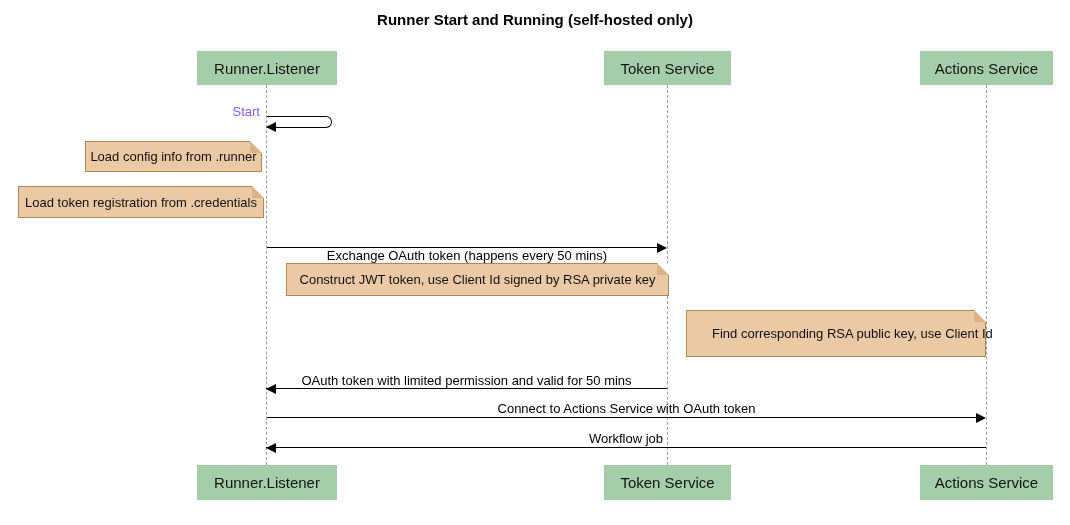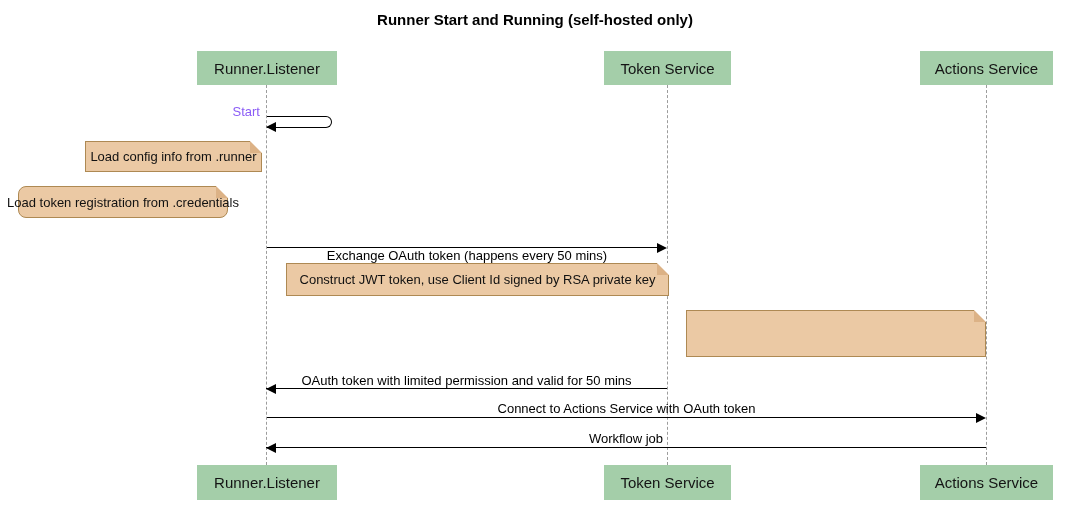--- a/index.html
+++ b/index.html
@@ -131,29 +131,30 @@
 
   <div class="participant p-top" style="left:197px; width:140px;">Runner.Listener</div>
   <div class="participant p-top" style="left:604px; width:127px;">Token Service</div>
   <div class="participant p-top" style="left:920px; width:133px;">Actions Service</div>
 
   <div class="start-label">Start</div>
   <div class="self-loop"></div>
   <div class="arrow-left" style="left:266px; top:122px;"></div>
 
   <div class="note" style="left:77px; top:141px; width:177px; height:31px;">Load config info from .runner</div>
-  <div class="note" style="left:10px; top:186px; width:210px; height:32px;border-radius:8px;">Load token registration from .credentials</div>
+  <div class="note" style="left:10px; top:186px; width:246px; height:32px;">Load token registration from .credentials</div>
 
   <div class="msg-label" style="left:267px; top:233px; width:400px;margin-top:16px;">Exchange OAuth token (happens every 50 mins)</div>
   <div class="msg-line" style="left:267px; top:247px; width:393px;"></div>
   <div class="arrow-right" style="left:657px; top:243px;"></div>
 
   <div class="note" style="left:278px; top:263px; width:383px; height:33px;">Construct JWT token, use Client Id signed by RSA private key</div>
 
   <div class="note multiline" style="left:678px; top:310px; width:300px; height:47px;">
+    <div>Find corresponding RSA public key, use Client Id</div>
   </div>
 
   <div class="msg-label" style="left:266px; top:374px; width:401px;">OAuth token with limited permission and valid for 50 mins</div>
   <div class="msg-line" style="left:266px; top:388px; width:401px;"></div>
   <div class="arrow-left" style="left:266px; top:384px;"></div>
 
   <div class="msg-label" style="left:267px; top:402px; width:719px;">Connect to Actions Service with OAuth token</div>
   <div class="msg-line" style="left:267px; top:417px; width:712px;"></div>
   <div class="arrow-right" style="left:976px; top:413px;"></div>
 

